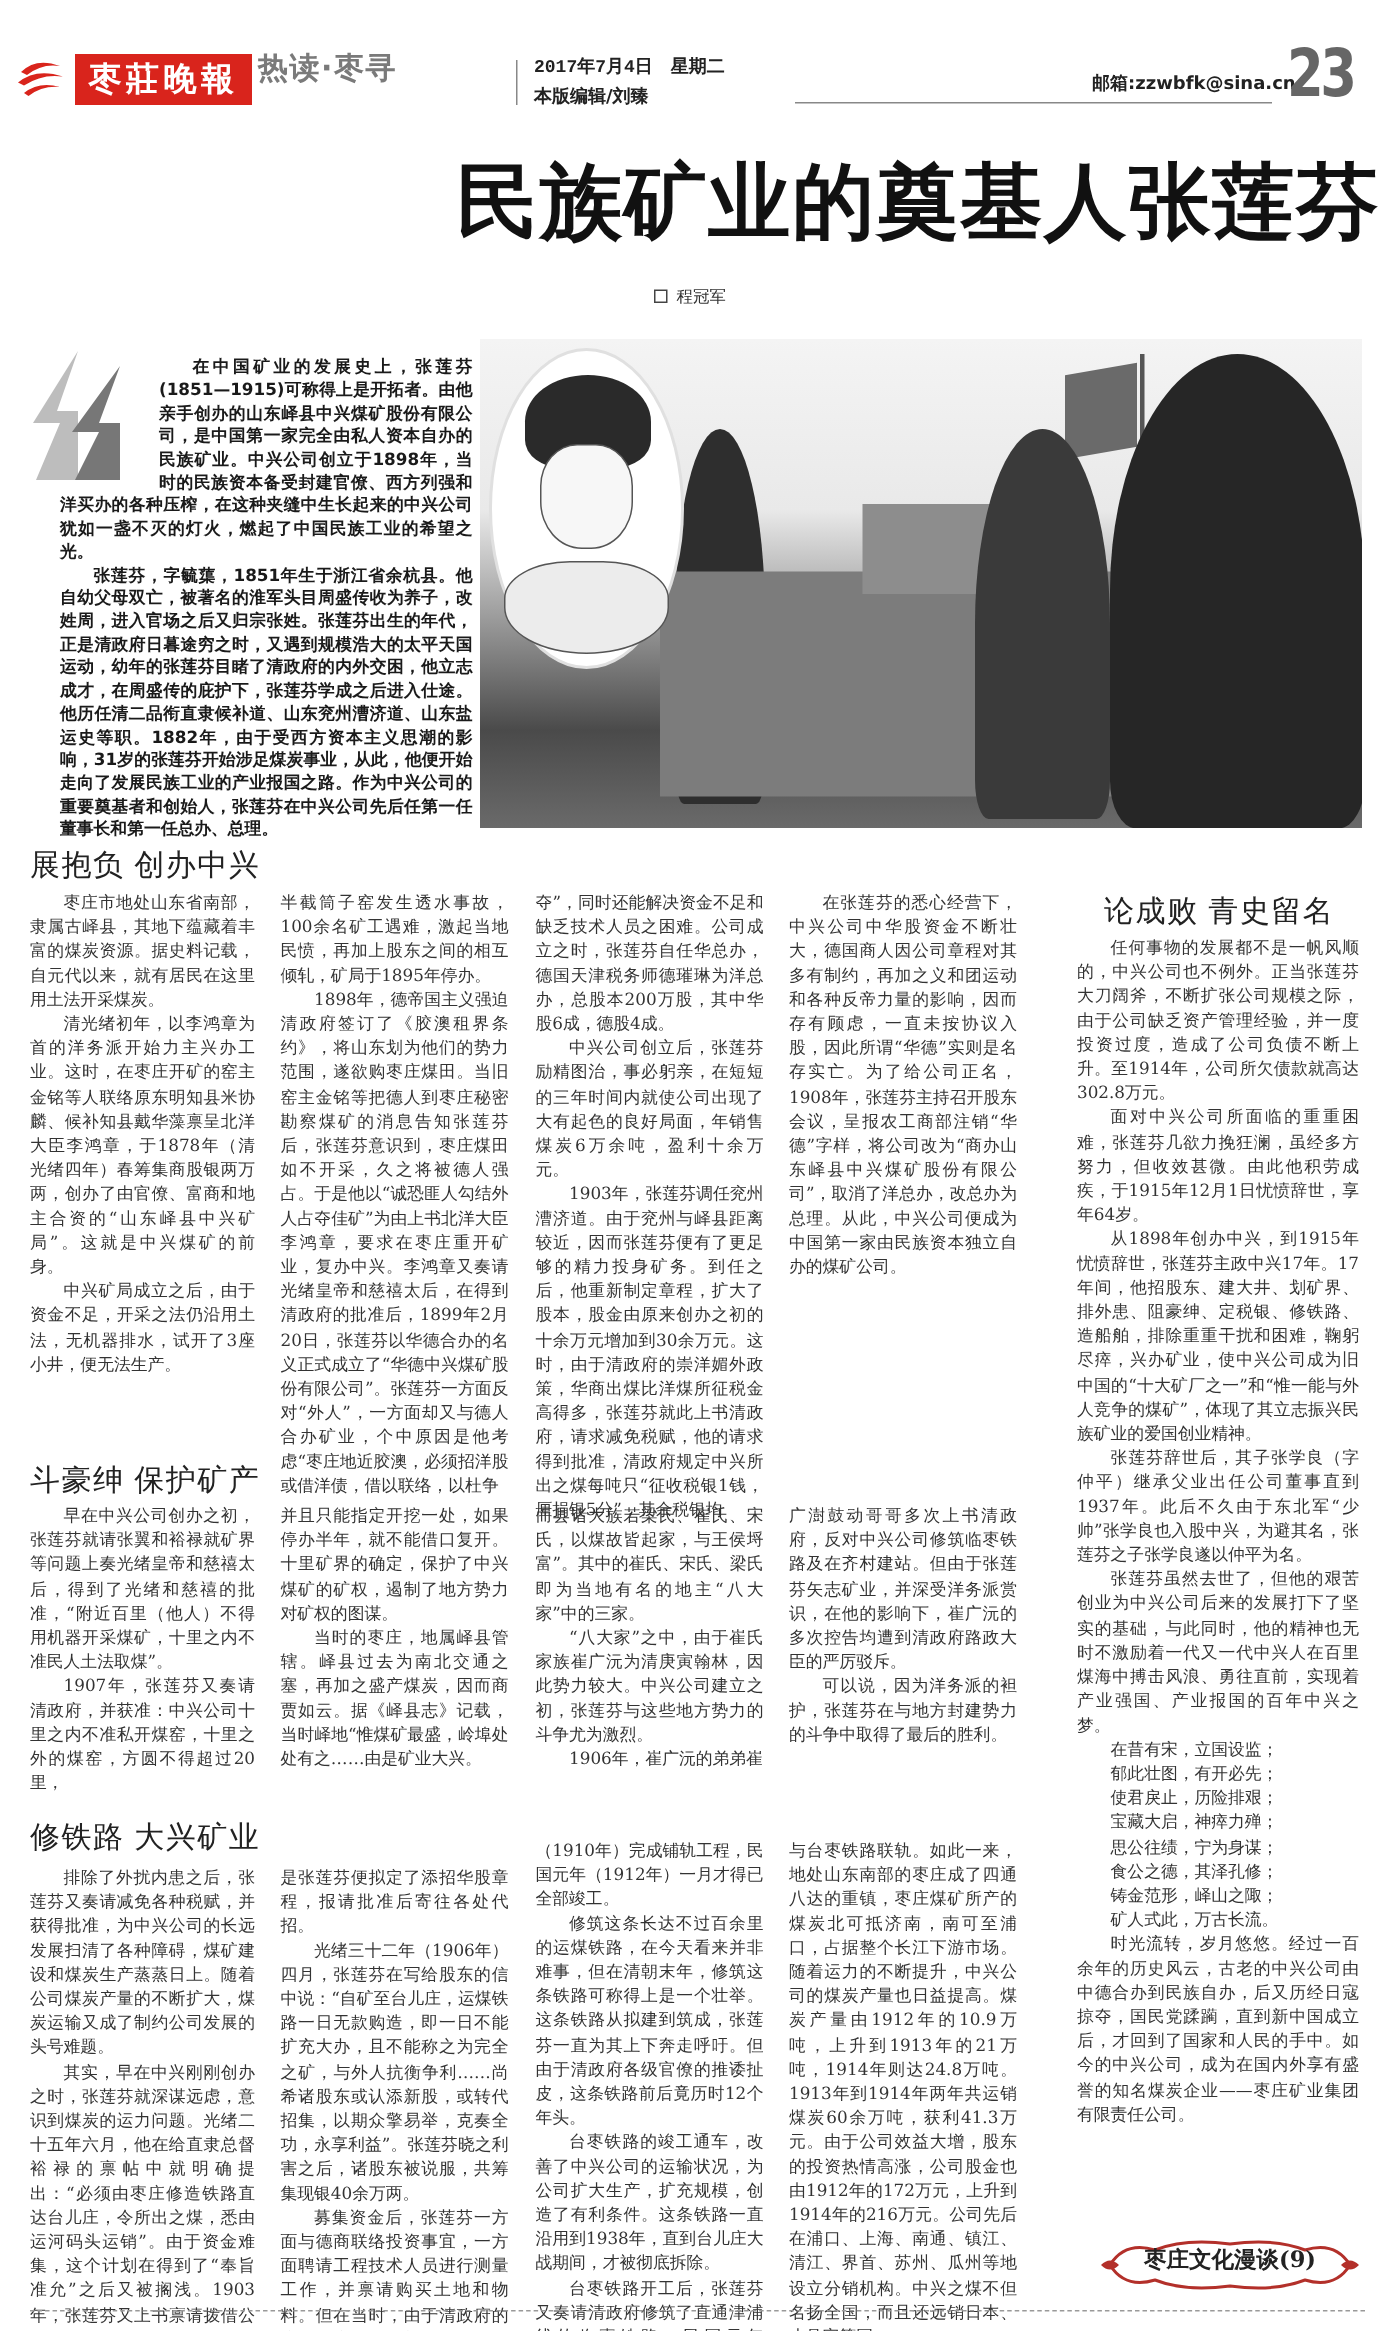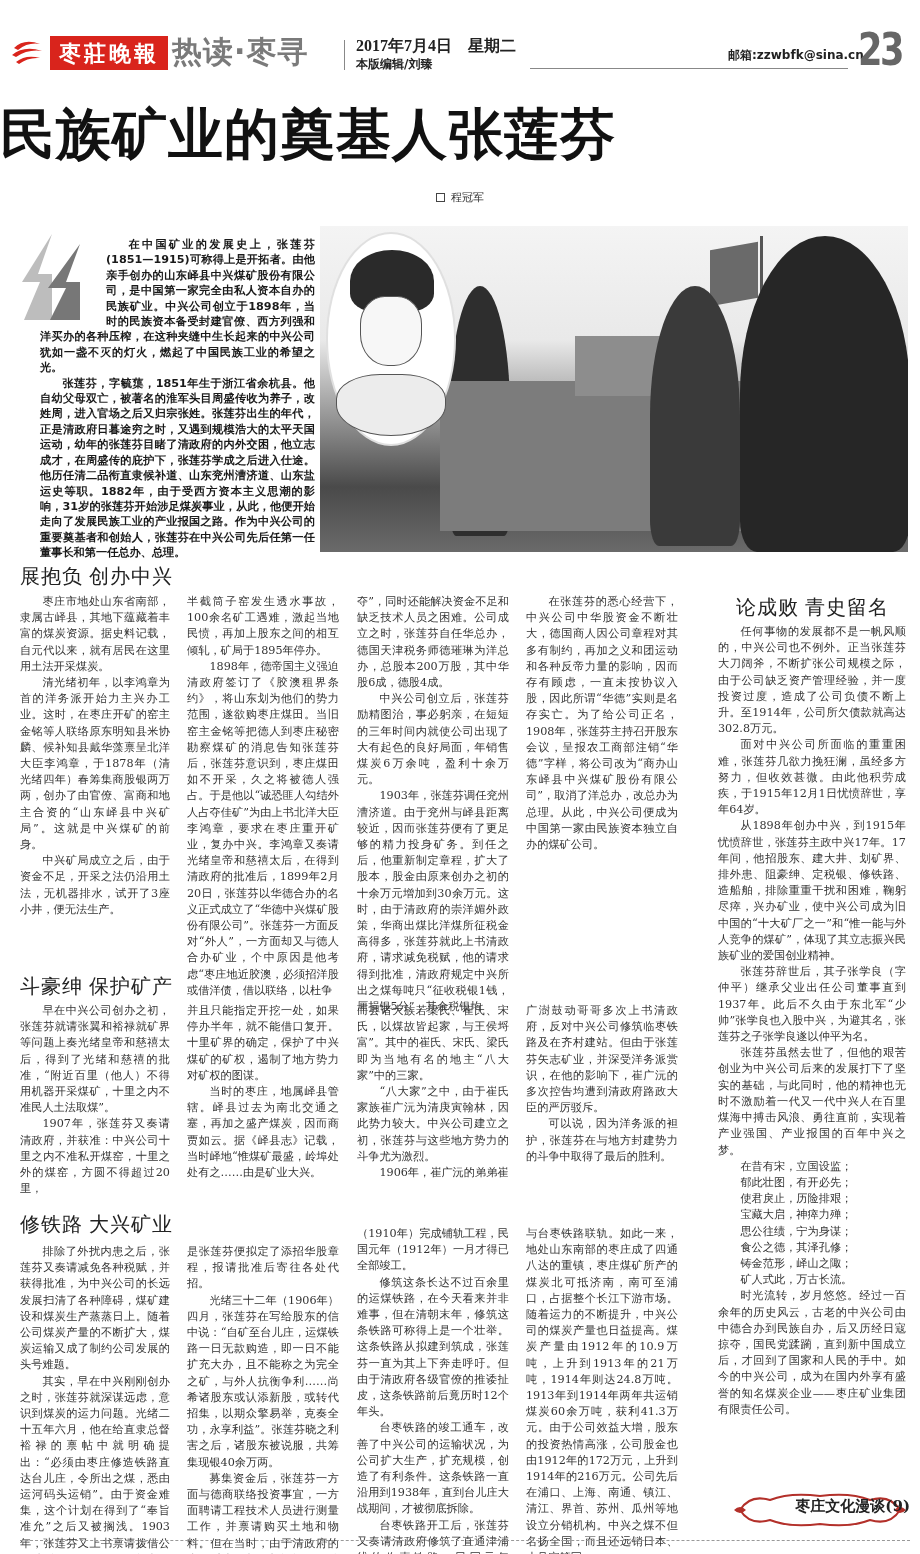--- a/index.html
+++ b/index.html
@@ -2,57 +2,57 @@
 <html><head>
 <meta charset="utf-8">
 <style>
 *{box-sizing:border-box;margin:0;padding:0}
 html,body{width:920px;height:1554px;background:#fff;overflow:hidden}
 body{position:relative;font-family:"DejaVu Serif","Liberation Serif",serif;color:#222}
 .abs{position:absolute}
 
 .logo-swirl{left:10px;top:38px;width:34px;height:28px}
 .logo-box{left:50px;top:36px;width:118px;height:34px;background:#d9241c;color:#fff;font-family:"DejaVu Serif",serif;font-weight:bold;font-size:22px;line-height:34px;text-align:center;letter-spacing:3px}
-.section-title{left:172px;top:32px;font-family:"DejaVu Sans",sans-serif;font-weight:bold;font-size:30px;color:#7a7a7a;letter-spacing:1px}
+.section-title{left:172px;top:32px;font-family:"DejaVu Sans",sans-serif;font-weight:bold;font-size:20px;color:#7a7a7a;letter-spacing:1px}
 .mast-sep{left:344px;top:40px;width:1px;height:30px;background:#888}
-.mast-date{left:356px;top:36px;font-family:Liberation Serif, serif;font-weight:bold;font-size:16px;color:#222}
+.mast-date{left:356px;top:36px;font-family:Liberation Mono, monospace;font-weight:bold;font-size:12px;color:#222}
 .mast-editor{left:356px;top:56px;font-family:"DejaVu Sans",sans-serif;font-weight:bold;font-size:12px;color:#222}
 .mast-email{left:728px;top:47px;font-family:"DejaVu Sans",sans-serif;font-weight:bold;font-size:12px;color:#222}
 .mast-rule{left:530px;top:68px;width:318px;height:1px;background:#888}
 .page-num{left:858px;top:24px;font-family:"DejaVu Sans",sans-serif;font-weight:bold;font-size:44px;color:#666;letter-spacing:-3px;transform:scaleX(.8);transform-origin:left}
 
-.headline{left:0;width:920px;top:98px;text-align:left;font-family:"DejaVu Sans",sans-serif;font-weight:bold;font-size:55px;color:#111;letter-spacing:1px}
+.headline{left:0;width:920px;top:98px;text-align:right;font-family:"DejaVu Sans",sans-serif;font-weight:bold;font-size:55px;color:#111;letter-spacing:1px}
 .byline{left:0;width:920px;top:190px;text-align:center;font-family:"DejaVu Sans",sans-serif;font-size:11px;color:#333}
 .byline .box{display:inline-block;width:9px;height:9px;border:1px solid #444;margin-right:6px;vertical-align:-1px}
 
 .quote-mark{left:22px;top:234px;width:58px;height:86px}
 .intro{left:40px;top:237px;width:275px;font-family:"DejaVu Sans",sans-serif;font-weight:bold;font-size:11.2px;line-height:15.4px;color:#1a1a1a;text-align:justify}
 .intro p{text-indent:2em}
 .intro .float{float:left;width:66px;height:92px}
 
 .photo{left:320px;top:226px;width:588px;height:326px;background:linear-gradient(180deg,#f4f4f4 0%,#e9e9e9 35%,#8a8a8a 62%,#4a4a4a 80%,#6a6a6a 100%);overflow:hidden}
 .photo .tree{position:absolute;border-radius:50% 50% 10% 10%;background:#2e2e2e}
 .photo .bldg{position:absolute;left:120px;top:155px;width:360px;height:150px;background:#7c7c7c}
 .photo .tower{position:absolute;left:255px;top:110px;width:95px;height:60px;background:#8d8d8d}
 .photo .pole{position:absolute;left:440px;top:10px;width:3px;height:300px;background:#555}
 .photo .flag{position:absolute;left:338px;top:20px;width:48px;height:56px;background:#6a6a6a;transform:skewY(-10deg)}
 .portrait{position:absolute;left:8px;top:8px;width:126px;height:210px;border-radius:50%;background:#fff;box-shadow:0 0 0 2px #e0e0e0}
 .portrait .hat{position:absolute;left:22px;top:16px;width:84px;height:62px;border-radius:50% 50% 30% 30%;background:#2a2a2a}
 .portrait .face{position:absolute;left:32px;top:62px;width:62px;height:70px;border-radius:40% 40% 45% 45%;border:1.5px solid #555;background:#f7f7f7}
 .portrait .body{position:absolute;left:8px;top:140px;width:110px;height:62px;border-radius:40% 40% 50% 50%;border:1.5px solid #555;background:#ececec}
 
-.sec{font-family:Liberation Serif, serif;font-size:20px;color:#222;letter-spacing:1px}
+.sec{font-family:Liberation Sans, sans-serif;font-size:20px;color:#222;letter-spacing:1px}
 .col{font-size:11.2px;line-height:16.2px;color:#333;text-align:justify}
 .col p{text-indent:2em}
 .col p.noind{text-indent:0}
 .col p.verse{text-indent:0;padding-left:2em}
 .rule{height:0;border-top:1px dashed #999}
 
 .badge{left:730px;top:1490px;width:180px;height:40px}
-.badge-text{left:730px;top:1497px;width:180px;text-align:right;font-family:"DejaVu Serif",serif;font-weight:bold;font-size:15px;color:#222}
+.badge-text{left:730px;top:1497px;width:180px;text-align:center;font-family:"DejaVu Serif",serif;font-weight:bold;font-size:15px;color:#222}
 </style>
 </head>
 <body>
 
 <svg class="abs logo-swirl" viewBox="0 0 34 28">
   <path d="M4 10 Q14 0 30 6 Q18 4 8 12Z" fill="#d9241c"></path>
   <path d="M2 17 Q14 7 32 13 Q18 11 6 19Z" fill="#d9241c"></path>
   <path d="M6 24 Q16 16 30 20 Q18 19 9 26Z" fill="#d9241c"></path>
 </svg>
 <div class="abs logo-box">枣莊晚報</div>

